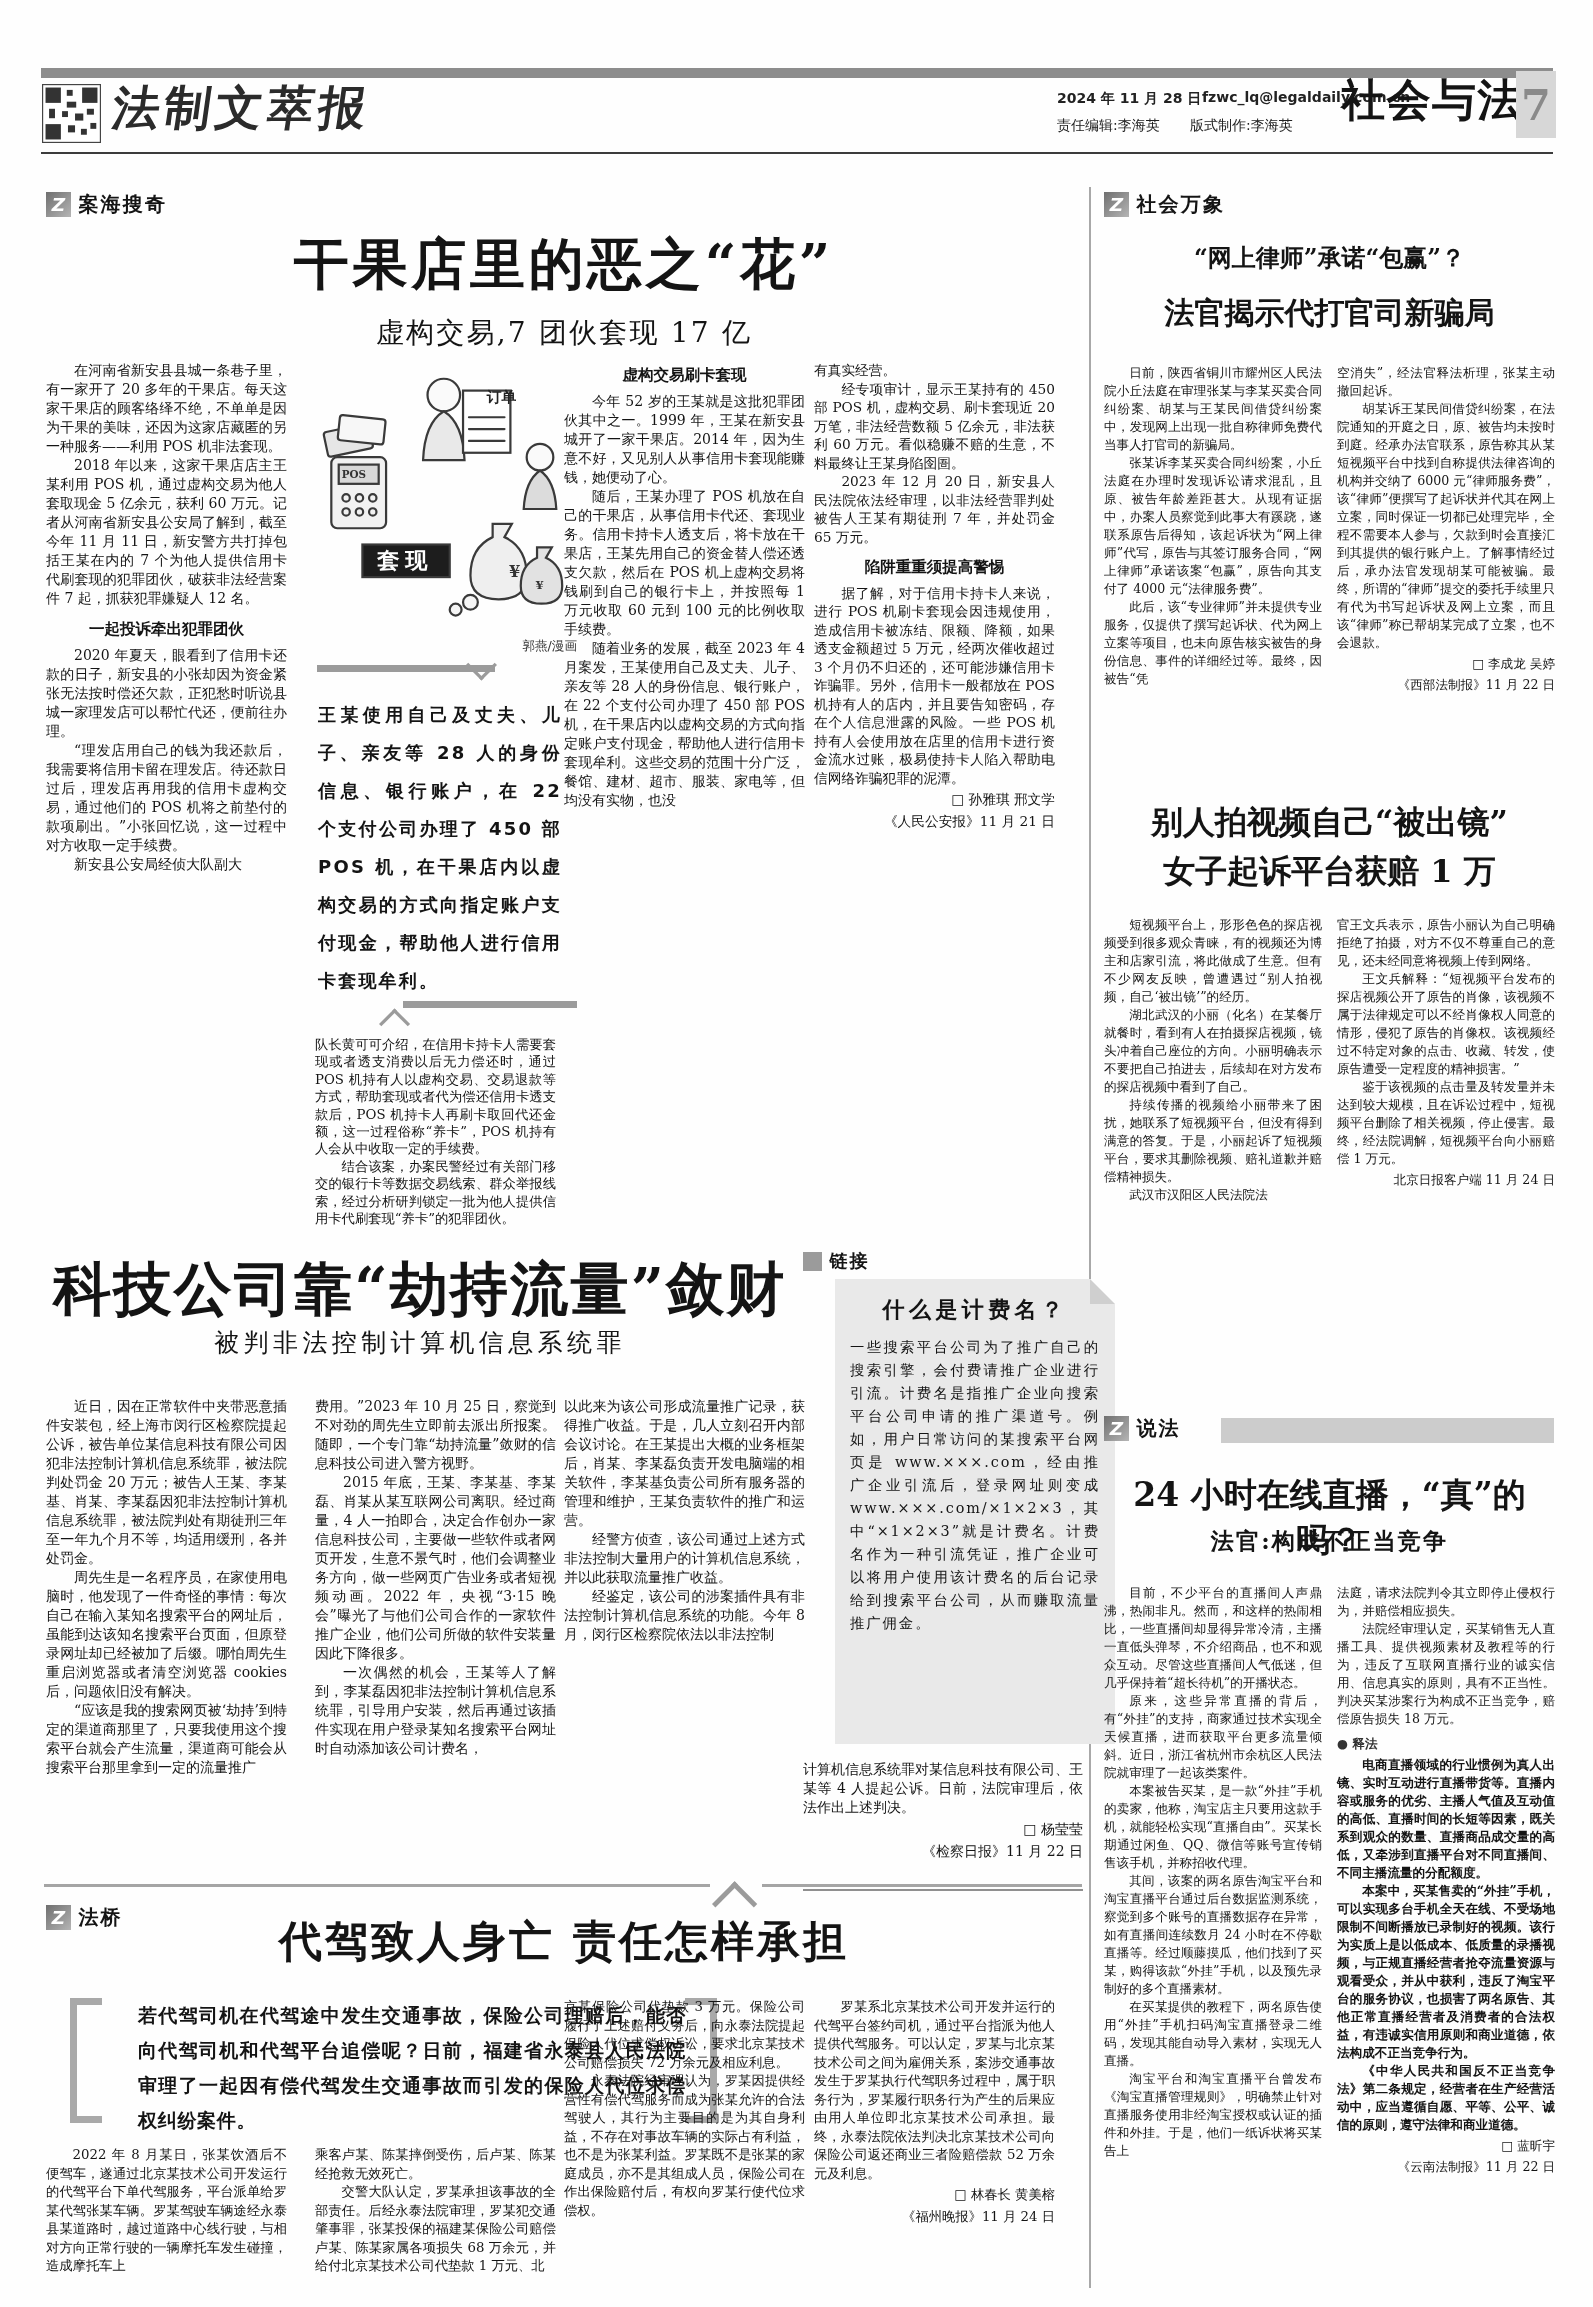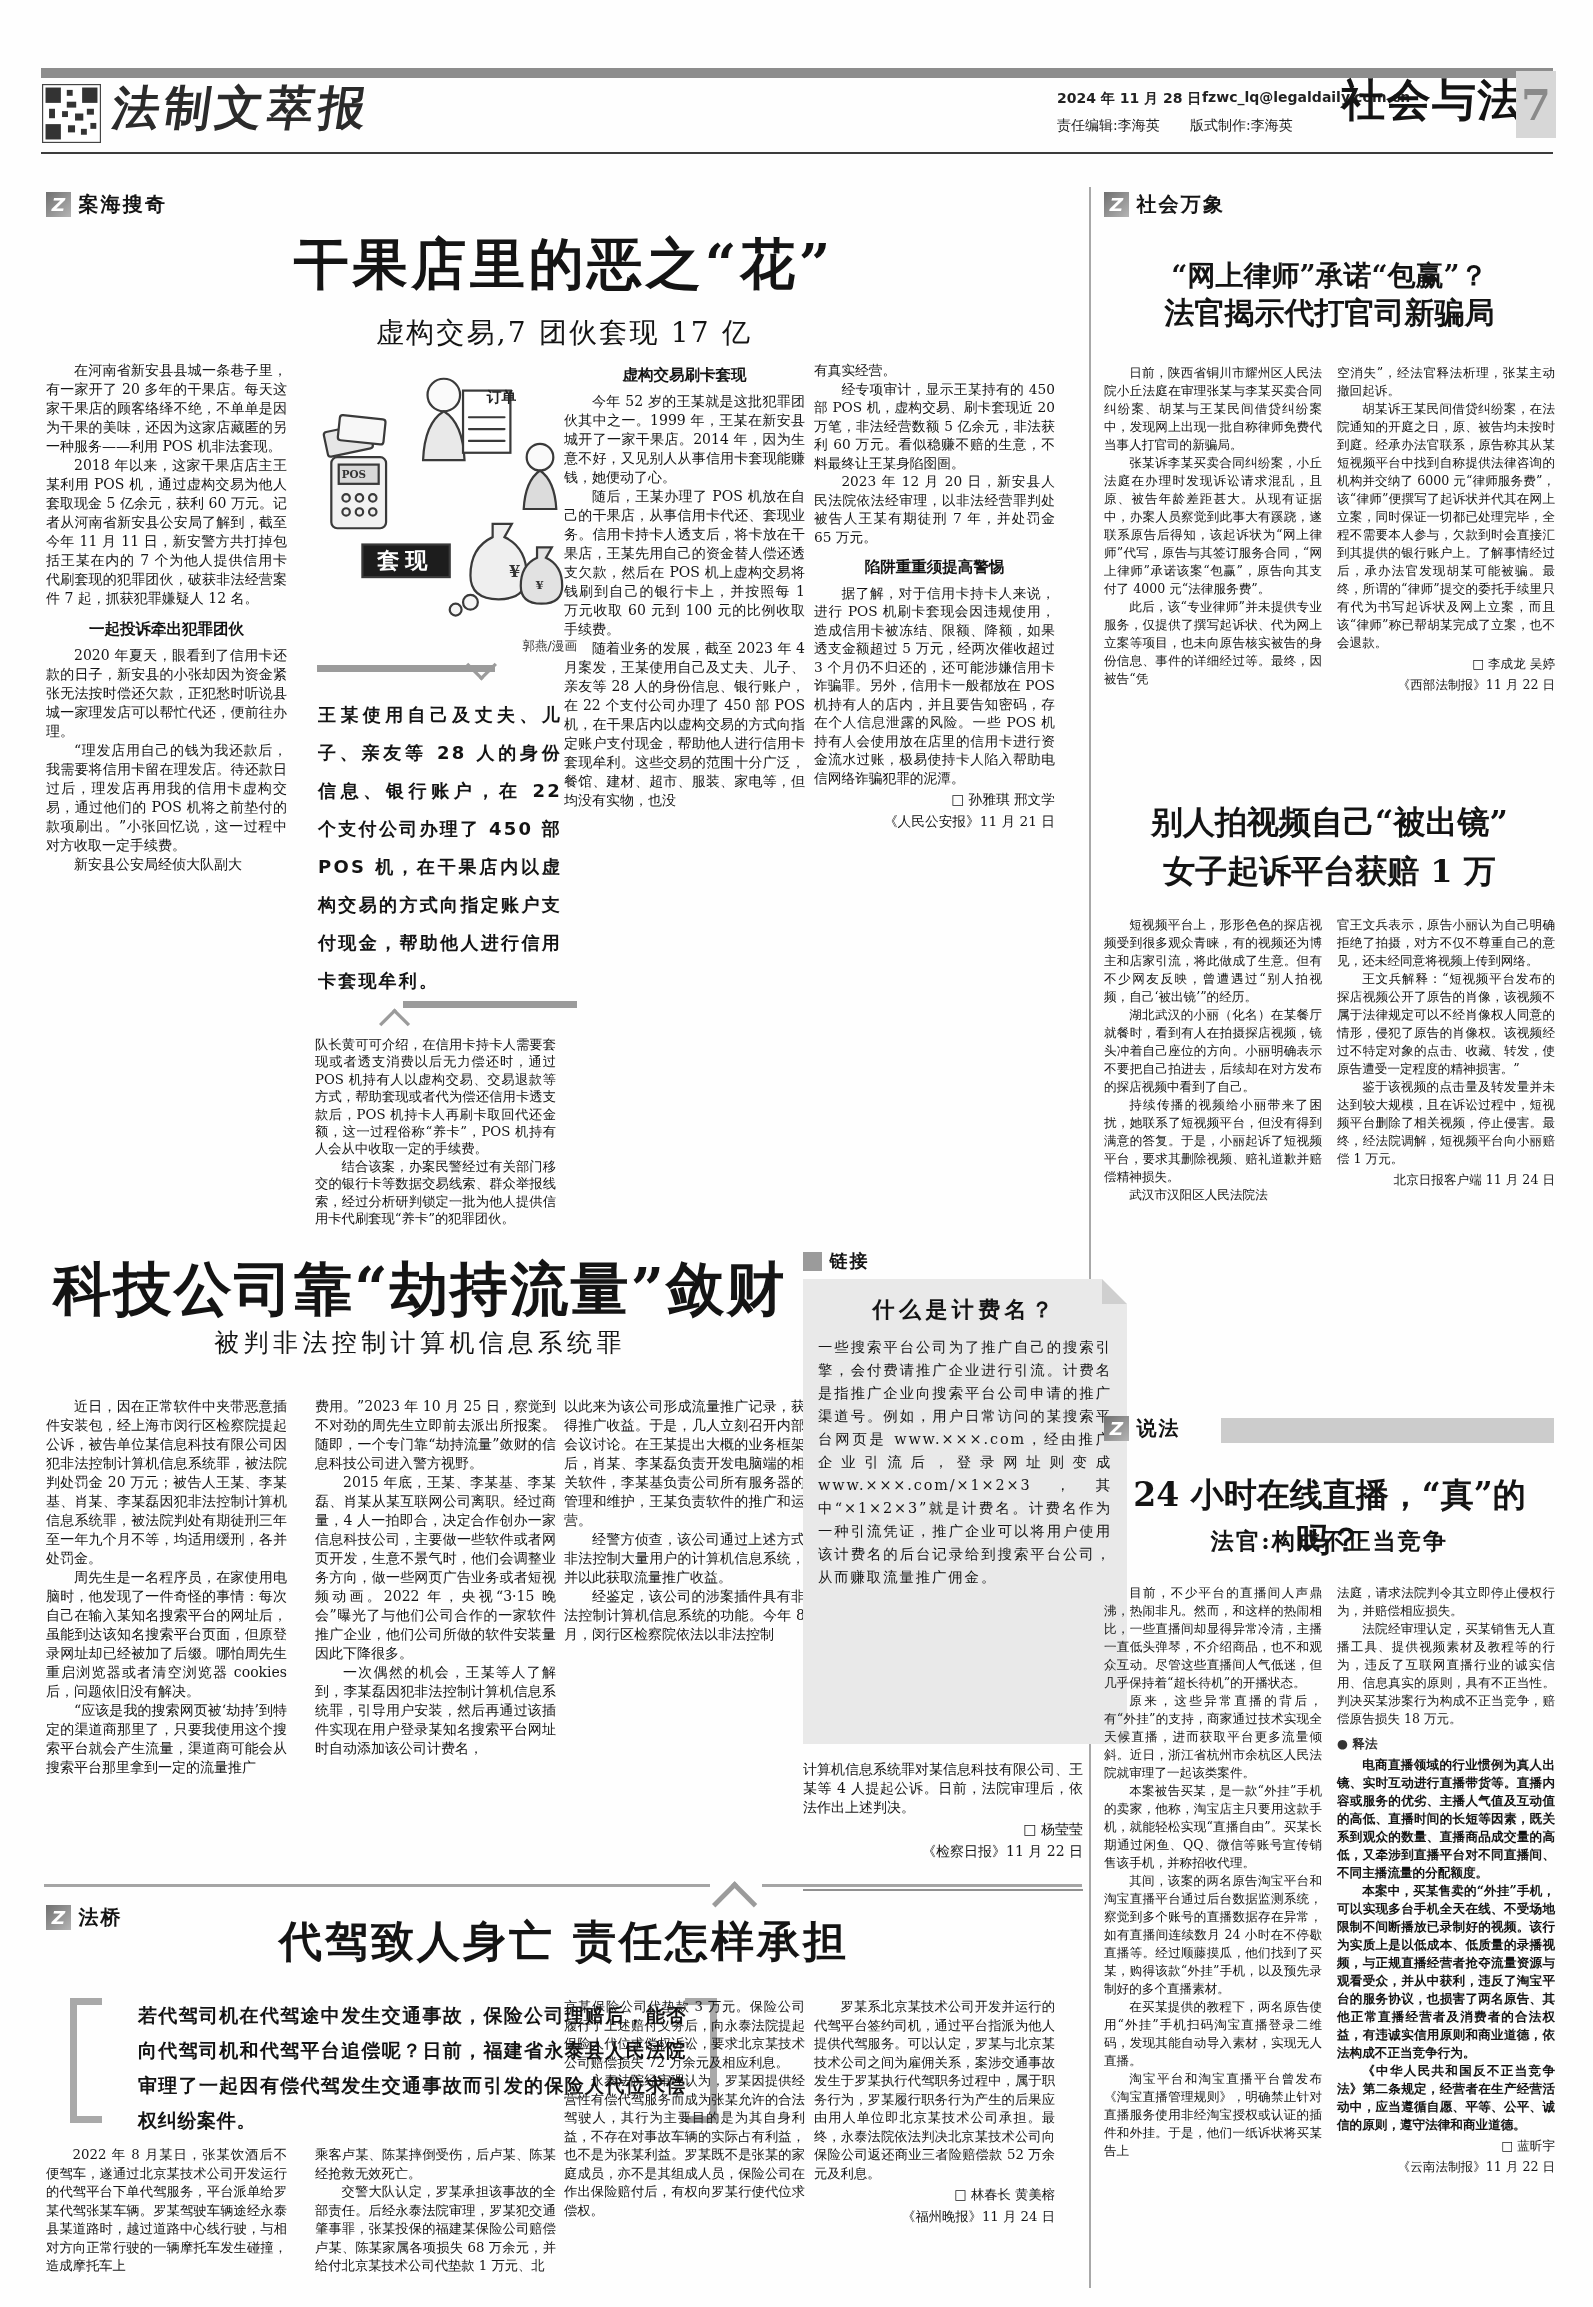--- a/index.html
+++ b/index.html
@@ -185,21 +185,21 @@
   <div class="abs col" style="left:564px;top:1397px">
       <p class="blk blk-c">以此来为该公司形成流量推广记录，获得推广收益。于是，几人立刻召开内部会议讨论。在王某提出大概的业务框架后，肖某、李某磊负责开发电脑端的相关软件，李某基负责公司所有服务器的管理和维护，王某负责软件的推广和运营。</p>
       <p class="blk blk-p">经警方侦查，该公司通过上述方式非法控制大量用户的计算机信息系统，并以此获取流量推广收益。</p>
       <p class="blk blk-p">经鉴定，该公司的涉案插件具有非法控制计算机信息系统的功能。今年 8 月，闵行区检察院依法以非法控制</p>
     </div>
 
   <div class="abs slabel" style="left:803px;top:1249px">
     <span style="width:19px;height:19px;background:#9b9b9b;flex:0 0 auto"></span>
     <b style="font-size:18px">链接</b>
   </div>
-  <div class="abs linkbox" style="left:803px;top:1279px;width:324px;height:465px">
+  <div class="abs linkbox" style="left:835px;top:1279px;width:280px;height:465px">
     <div class="linktitle">什么是计费名？</div>
     <div class="linkbody">一些搜索平台公司为了推广自己的搜索引擎，会付费请推广企业进行引流。计费名是指推广企业向搜索平台公司申请的推广渠道号。例如，用户日常访问的某搜索平台网页是 www.×××.com，经由推广企业引流后，登录网址则变成 www.×××.com/×1×2×3，其中“×1×2×3”就是计费名。计费名作为一种引流凭证，推广企业可以将用户使用该计费名的后台记录给到搜索平台公司，从而赚取流量推广佣金。</div>
   </div>
   <div class="abs col" style="left:803px;top:1760px;width:280px">
       <p class="blk blk-c">计算机信息系统罪对某信息科技有限公司、王某等 4 人提起公诉。日前，法院审理后，依法作出上述判决。</p>
       <p class="blk blk-s">□ 杨莹莹</p>
       <p class="blk blk-s">《检察日报》11 月 22 日</p>
     </div>
   <div class="abs hrule" style="left:803px;top:1889px;width:280px;height:2.2px;background:#8f8f8f"></div>
 
@@ -231,21 +231,21 @@
   <div class="abs col" style="left:814px;top:1998px;font-size:13.3px;line-height:18.5px">
       <p class="blk blk-p">罗某系北京某技术公司开发并运行的代驾平台签约司机，通过平台指派为他人提供代驾服务。可以认定，罗某与北京某技术公司之间为雇佣关系，案涉交通事故发生于罗某执行代驾职务过程中，属于职务行为，罗某履行职务行为产生的后果应由用人单位即北京某技术公司承担。最终，永泰法院依法判决北京某技术公司向保险公司返还商业三者险赔偿款 52 万余元及利息。</p>
       <p class="blk blk-s">□ 林春长 黄美榕</p>
       <p class="blk blk-s">《福州晚报》11 月 24 日</p>
     </div>
 
   <div class="abs slabel" style="left:1104px;top:191px">
     <span class="zicon">Z</span>
     <b>社会万象</b>
   </div>
-  <div class="abs h-main" style="left:1104px;top:257px;width:451px;font-size:28px">“网上律师”承诺“包赢”？</div>
+  <div class="abs h-main" style="left:1104px;top:242px;width:451px;font-size:24px">“网上律师”承诺“包赢”？</div>
   <div class="abs h-main" style="left:1104px;top:293px;width:451px;font-size:30px">法官揭示代打官司新骗局</div>
   <div class="abs rcol" style="left:1104px;top:364px">
       <p class="blk blk-p">日前，陕西省铜川市耀州区人民法院小丘法庭在审理张某与李某买卖合同纠纷案、胡某与王某民间借贷纠纷案中，发现网上出现一批自称律师免费代当事人打官司的新骗局。</p>
       <p class="blk blk-p">张某诉李某买卖合同纠纷案，小丘法庭在办理时发现诉讼请求混乱，且原、被告年龄差距甚大。从现有证据中，办案人员察觉到此事大有蹊跷，遂联系原告后得知，该起诉状为“网上律师”代写，原告与其签订服务合同，“网上律师”承诺该案“包赢”，原告向其支付了 4000 元“法律服务费”。</p>
       <p class="blk blk-p">此后，该“专业律师”并未提供专业服务，仅提供了撰写起诉状、代为网上立案等项目，也未向原告核实被告的身份信息、事件的详细经过等。最终，因被告“凭</p>
     </div>
   <div class="abs rcol" style="left:1337px;top:364px">
       <p class="blk blk-c">空消失”，经法官释法析理，张某主动撤回起诉。</p>
       <p class="blk blk-p">胡某诉王某民间借贷纠纷案，在法院通知的开庭之日，原、被告均未按时到庭。经承办法官联系，原告称其从某短视频平台中找到自称提供法律咨询的机构并交纳了 6000 元“律师服务费”，该“律师”便撰写了起诉状并代其在网上立案，同时保证一切都已处理完毕，全程不需要本人参与，欠款到时会直接汇到其提供的银行账户上。了解事情经过后，承办法官发现胡某可能被骗。最终，所谓的“律师”提交的委托手续里只有代为书写起诉状及网上立案，而且该“律师”称已帮胡某完成了立案，也不会退款。</p>
       <p class="blk blk-s">□ 李成龙 吴婷</p>

